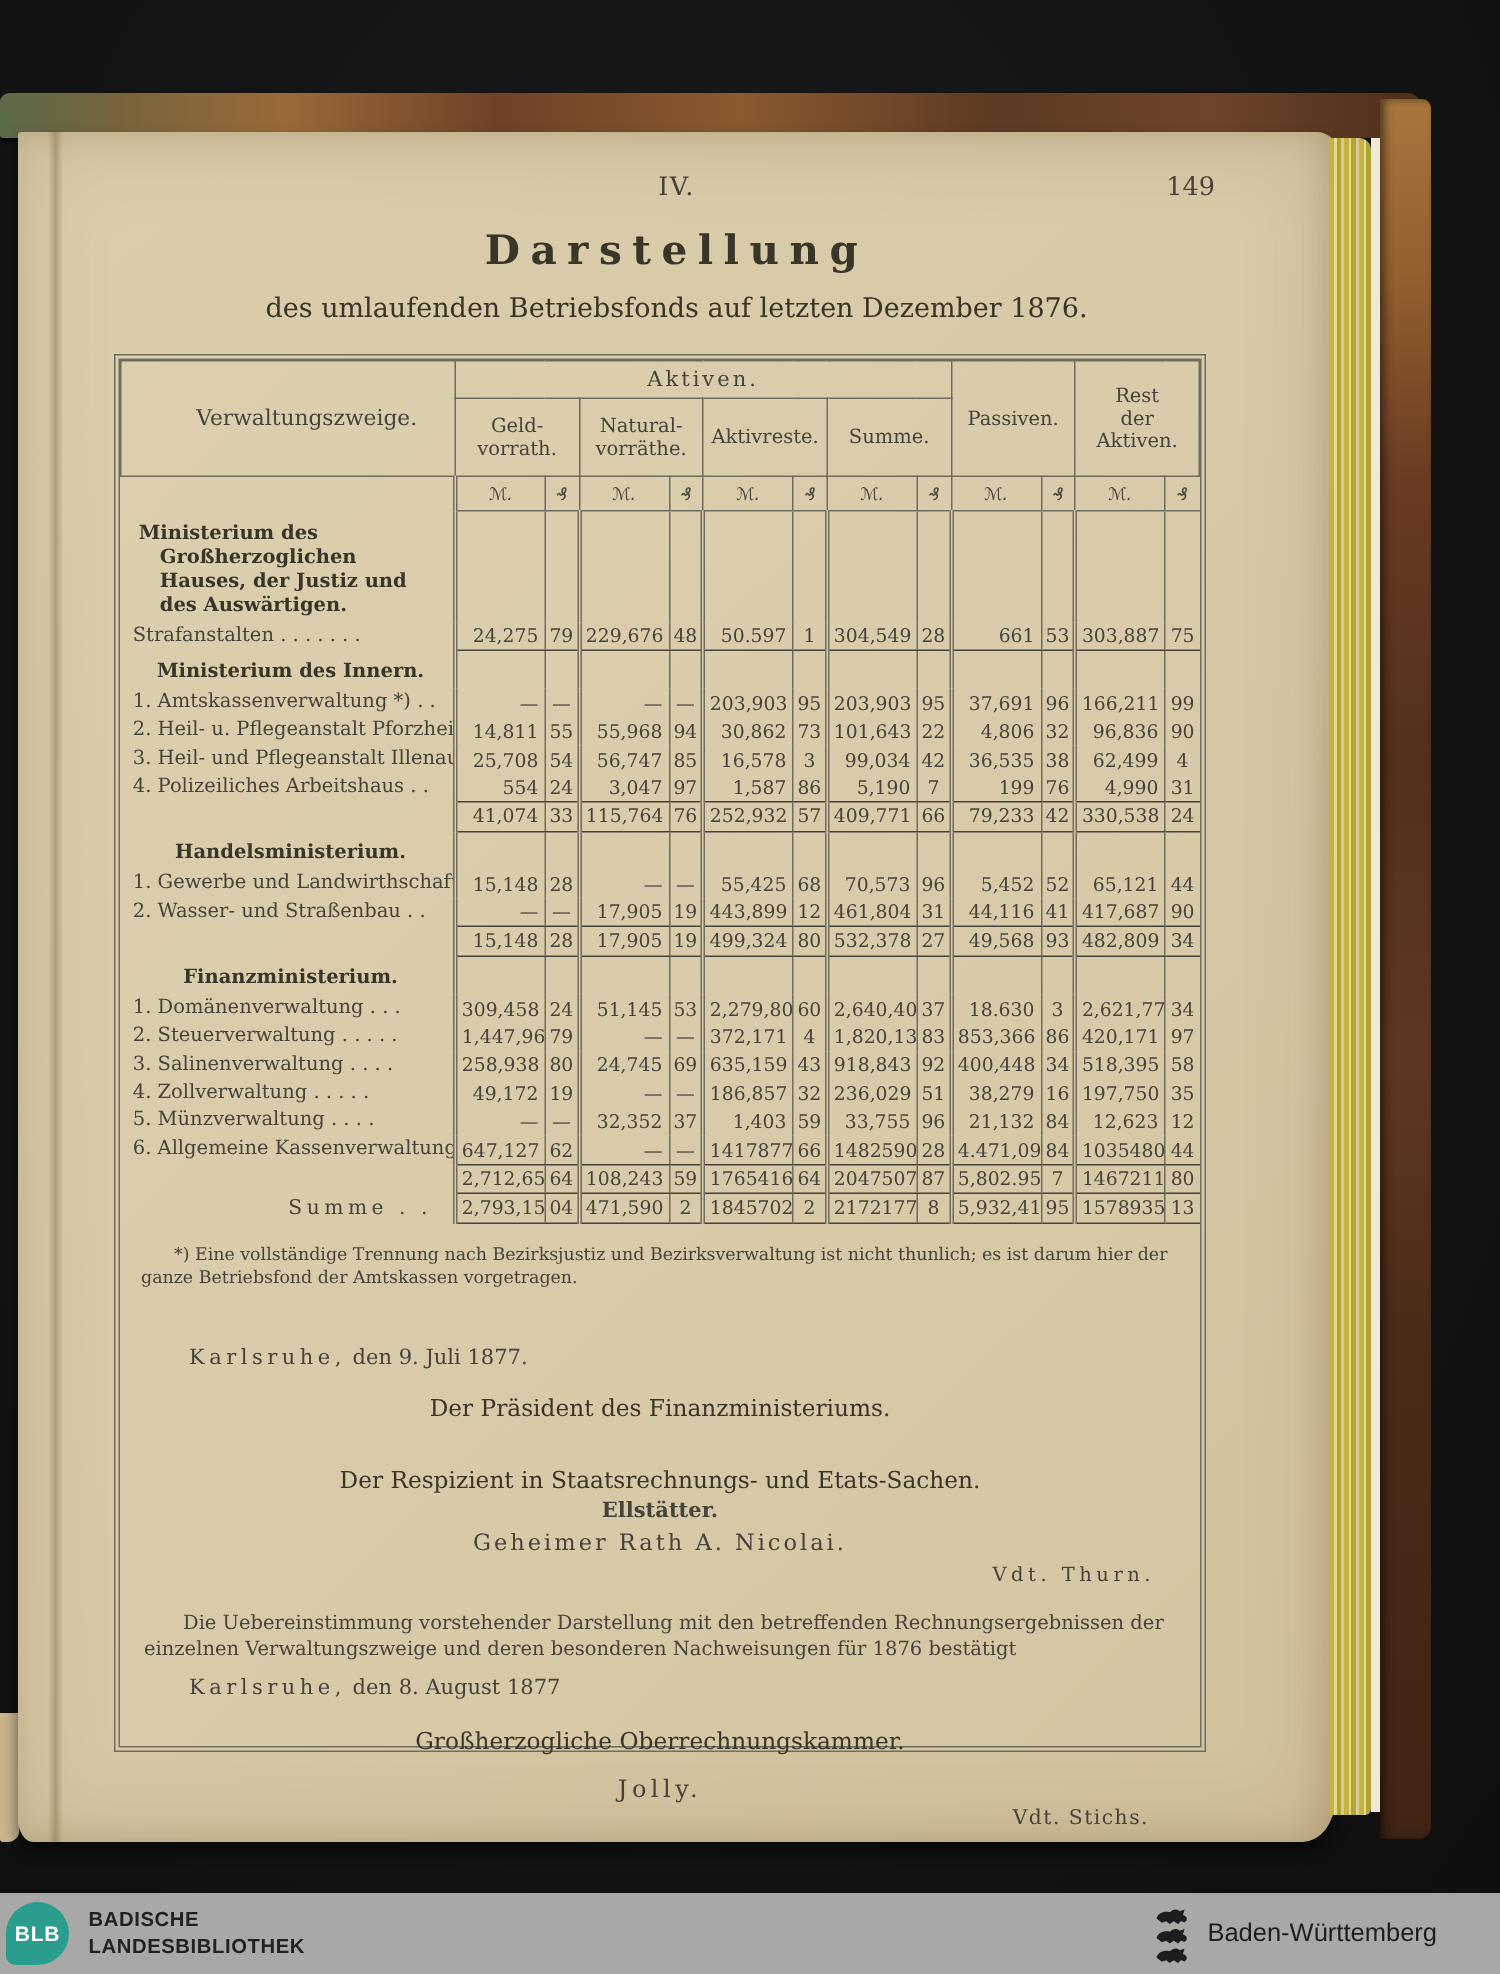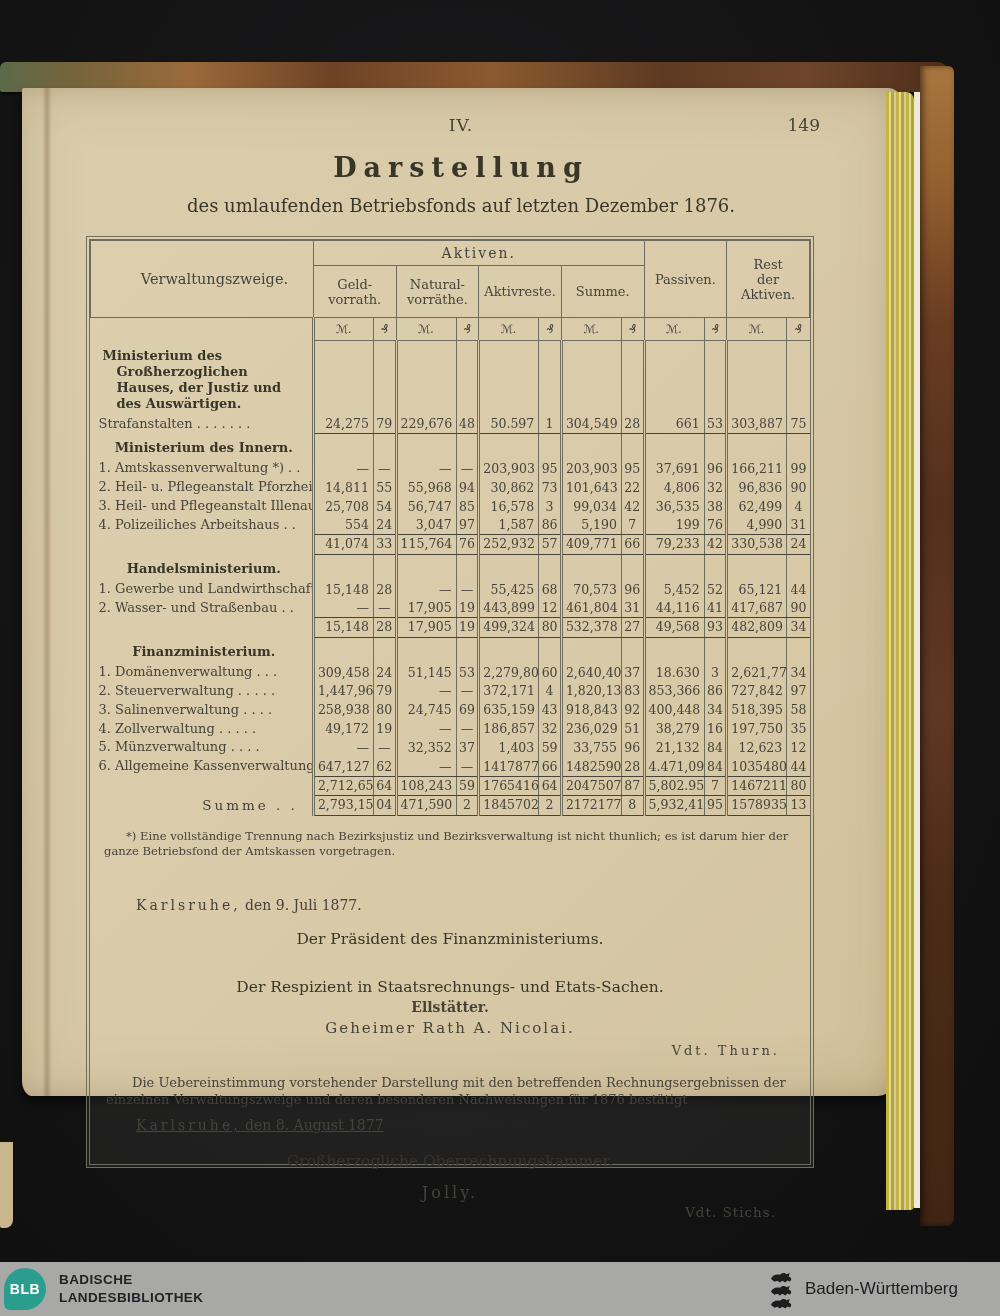--- a/index.html
+++ b/index.html
@@ -15,21 +15,21 @@
     font-family:"DejaVu Serif","Liberation Serif",serif;
   }
   .stage{position:absolute;left:0;top:0;width:1000px;height:1262px;
     background:radial-gradient(ellipse at 45% 35%, #1c1c1e 0%, #141415 55%, #0f0f10 100%);}
   
   .book-top-edge{position:absolute;left:0;top:62px;width:948px;height:30px;
     background:linear-gradient(90deg,#5c6a48 0%,#77643c 8%,#9a6a3a 20%,#6f4226 35%,#8a5a30 52%,#5e3a22 70%,#6e452a 85%,#4e2d1a 100%);
     border-radius:6px 10px 2px 2px;
     box-shadow:0 2px 3px rgba(0,0,0,.6);}
   
-  .page{position:absolute;left:22px;top:88px;width:878px;height:1008px;
+  .page{position:absolute;left:12px;top:88px;width:878px;height:1140px;
     background:linear-gradient(135deg,#dbcdab 0%,#d8c9a7 45%,#d2c19c 100%);
     border-radius:2px 12px 22px 10px / 2px 10px 28px 16px;
     box-shadow:inset 0 0 60px rgba(110,85,45,.22), inset -8px 0 18px rgba(110,85,45,.18), 0 6px 10px rgba(0,0,0,.55);
     color:var(--ink);}
   .page::before{content:"";position:absolute;left:20px;top:0;bottom:0;width:10px;
     background:linear-gradient(90deg,rgba(120,95,55,0),rgba(110,85,50,.35),rgba(120,95,55,0));}
   
   .edge-stack{position:absolute;left:886px;top:92px;width:28px;height:1118px;
     background:repeating-linear-gradient(90deg,#c4b442 0 3px,#e5da8c 3px 5px,#b3a436 5px 8px,#d9c9a0 8px 10px);
     border-radius:0 8px 4px 0;}
@@ -79,21 +79,21 @@
   .sig{position:relative;color:var(--ink);}
   .spaced{letter-spacing:3px;}
   .sig-date1{margin:37px 0 0 46px;font-size:14px;}
   .sig-center{text-align:center;}
   .president-title{margin-top:17px;font-size:15.5px;color:var(--ink-strong);}
   .president-name{margin-top:3px;font-size:14px;font-weight:bold;}
   .respizient-title{margin-top:30px;font-size:15.5px;color:var(--ink-strong);}
   .respizient-name{margin-top:4px;font-size:15px;letter-spacing:2px;}
   .vdt1{margin:6px 30px 0 0;text-align:right;font-size:13px;}
   .attest{margin:16px 16px 0 16px;font-size:13px;line-height:1.35;text-indent:26px;}
-  .sig-date2{margin:8px 0 0 46px;font-size:14px;text-decoration:underline;}
+  .sig-date2{margin:8px 0 0 46px;font-size:14px;}
   .chamber{margin-top:19px;font-size:15.5px;color:var(--ink-strong);}
   .chamber-name{margin-top:13px;font-size:16px;letter-spacing:3px;}
   .vdt2{margin:2px 34px 0 0;text-align:right;font-size:13.5px;letter-spacing:1px;}
 
   
   .viewer-footer{position:absolute;left:0;top:1262px;width:1000px;height:54px;background:#a8a8a6;
     display:flex;align-items:center;justify-content:space-between;
     font-family:"Liberation Sans","DejaVu Sans",sans-serif;}
   .f-left{display:flex;align-items:center;gap:13px;padding-left:4px;}
   .blb-logo{width:42px;height:42px;border-radius:50% 50% 50% 6px;display:flex;align-items:center;justify-content:center;
@@ -383,21 +383,21 @@
               <td class="m">1,447,962</td>
               <td class="pf">79</td>
               <td class="m">—</td>
               <td class="pf">—</td>
               <td class="m">372,171</td>
               <td class="pf">4</td>
               <td class="m">1,820,133</td>
               <td class="pf">83</td>
               <td class="m">853,366</td>
               <td class="pf">86</td>
-              <td class="m">727,842</td>
+              <td class="m">420,171</td>
               <td class="pf">97</td>
             </tr>
             <tr>
               <td class="lbl">3. Salinenverwaltung  .  .  .  .</td>
               <td class="m">258,938</td>
               <td class="pf">80</td>
               <td class="m">24,745</td>
               <td class="pf">69</td>
               <td class="m">635,159</td>
               <td class="pf">43</td>

